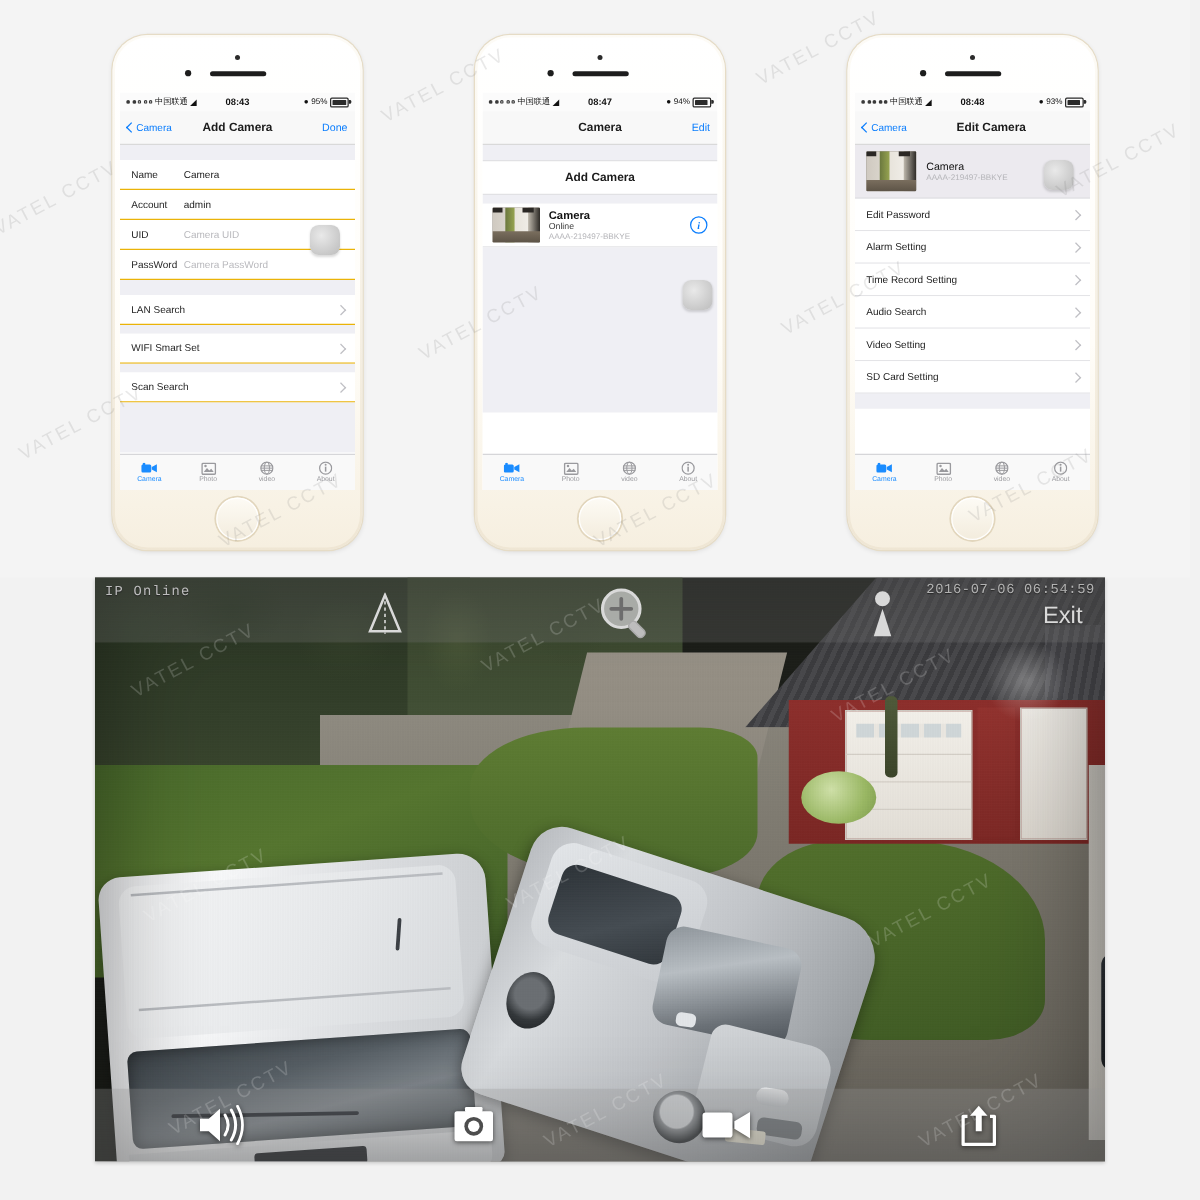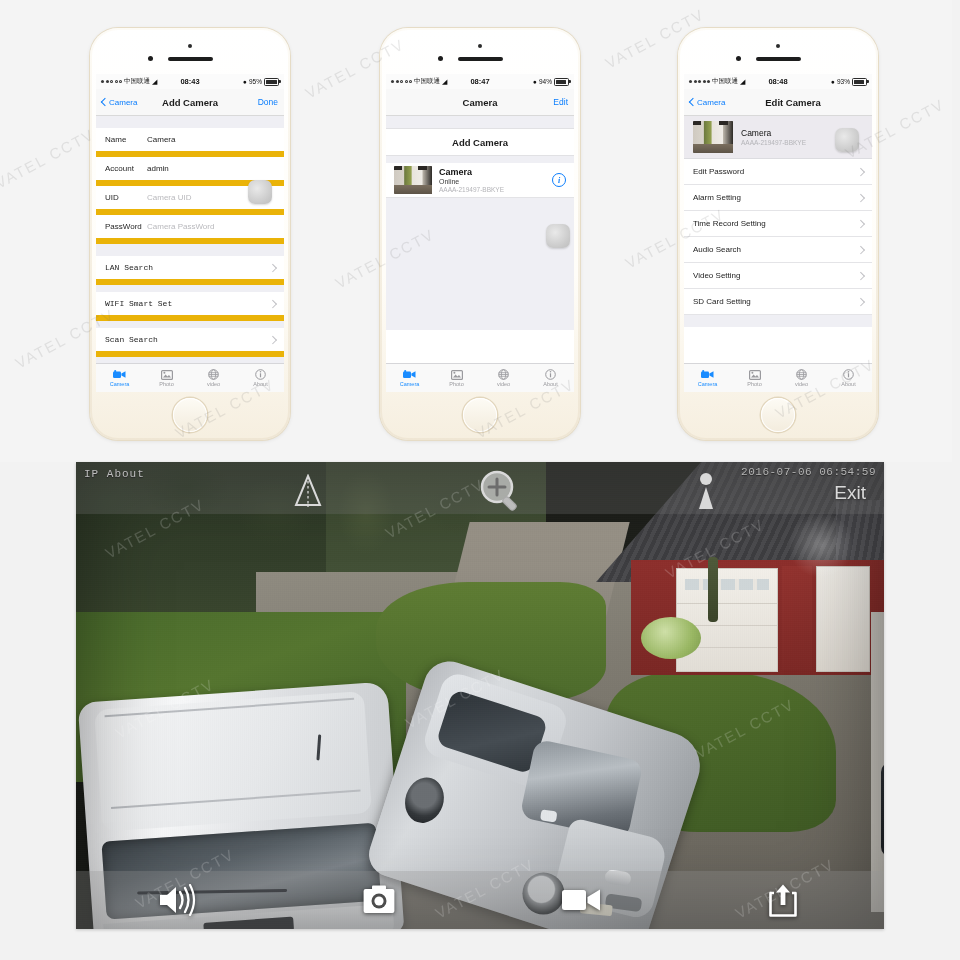--- a/index.html
+++ b/index.html
@@ -105,27 +105,27 @@
   .nav-title{
     position:absolute;left:0;right:0;text-align:center;font-size:9.5px;
     font-weight:700;color:#1b1b1b;pointer-events:none;
   }
   .nav-right{margin-left:auto;color:#0a7dfd;font-size:8.5px;cursor:pointer;}
 
   
   .grp-gap{height:12px;background:#efeff4;}
   .grp-gap.sm{height:7px;}
   .row{
-    height:23px;background:#fff;border-bottom:6px solid #eab308;
+    height:23px;background:#fff;border-bottom:1px solid #eab308;
     display:flex;align-items:center;padding:0 9px;font-size:8px;color:#1f1f1f;
   }
   .row .label{width:42px;flex:none;}
   .row .value{color:#222;}
   .row .value.ph{color:#b9b9bd;}
-  .row.single{justify-content:center;font-family:Liberation Mono, monospace;}
+  .row.single{justify-content:center;}
   .chev-r{
     width:4.5px;height:4.5px;border-top:1.2px solid #bfbfc4;border-right:1.2px solid #bfbfc4;
     transform:rotate(45deg);display:inline-block;margin-left:auto;
   }
 
   
   .addcam-row{
     height:26px;background:#fff;border-top:1px solid #e1e1e4;border-bottom:1px solid #e1e1e4;
     display:flex;align-items:center;justify-content:center;font-size:9.5px;font-weight:700;color:#1b1b1b;
   }
@@ -808,21 +808,21 @@
       <div class="wheelR"></div>
     </div>
 
     <div class="noise"></div>
     <div class="vignette"></div>
   </div>
 
   <div class="glow"></div>
 
   <div class="v-topbar"></div>
-  <div class="v-label">IP About</div>
+  <div class="v-label">IP Online</div>
   <div class="v-time">2016-07-06 06:54:59</div>
   <div class="v-exit">Exit</div>
 
   <div class="v-ico ic-cone">
     <svg width="32" height="34" viewBox="0 0 32 34">
       <path d="M16 2 L28 31 H4 Z" fill="none" stroke="#fff" stroke-width="2"></path>
       <path d="M16 2 V33" stroke="#fff" stroke-width="1.3" stroke-dasharray="2.5 2.5"></path>
     </svg>
   </div>
   <div class="v-ico ic-zoom">

